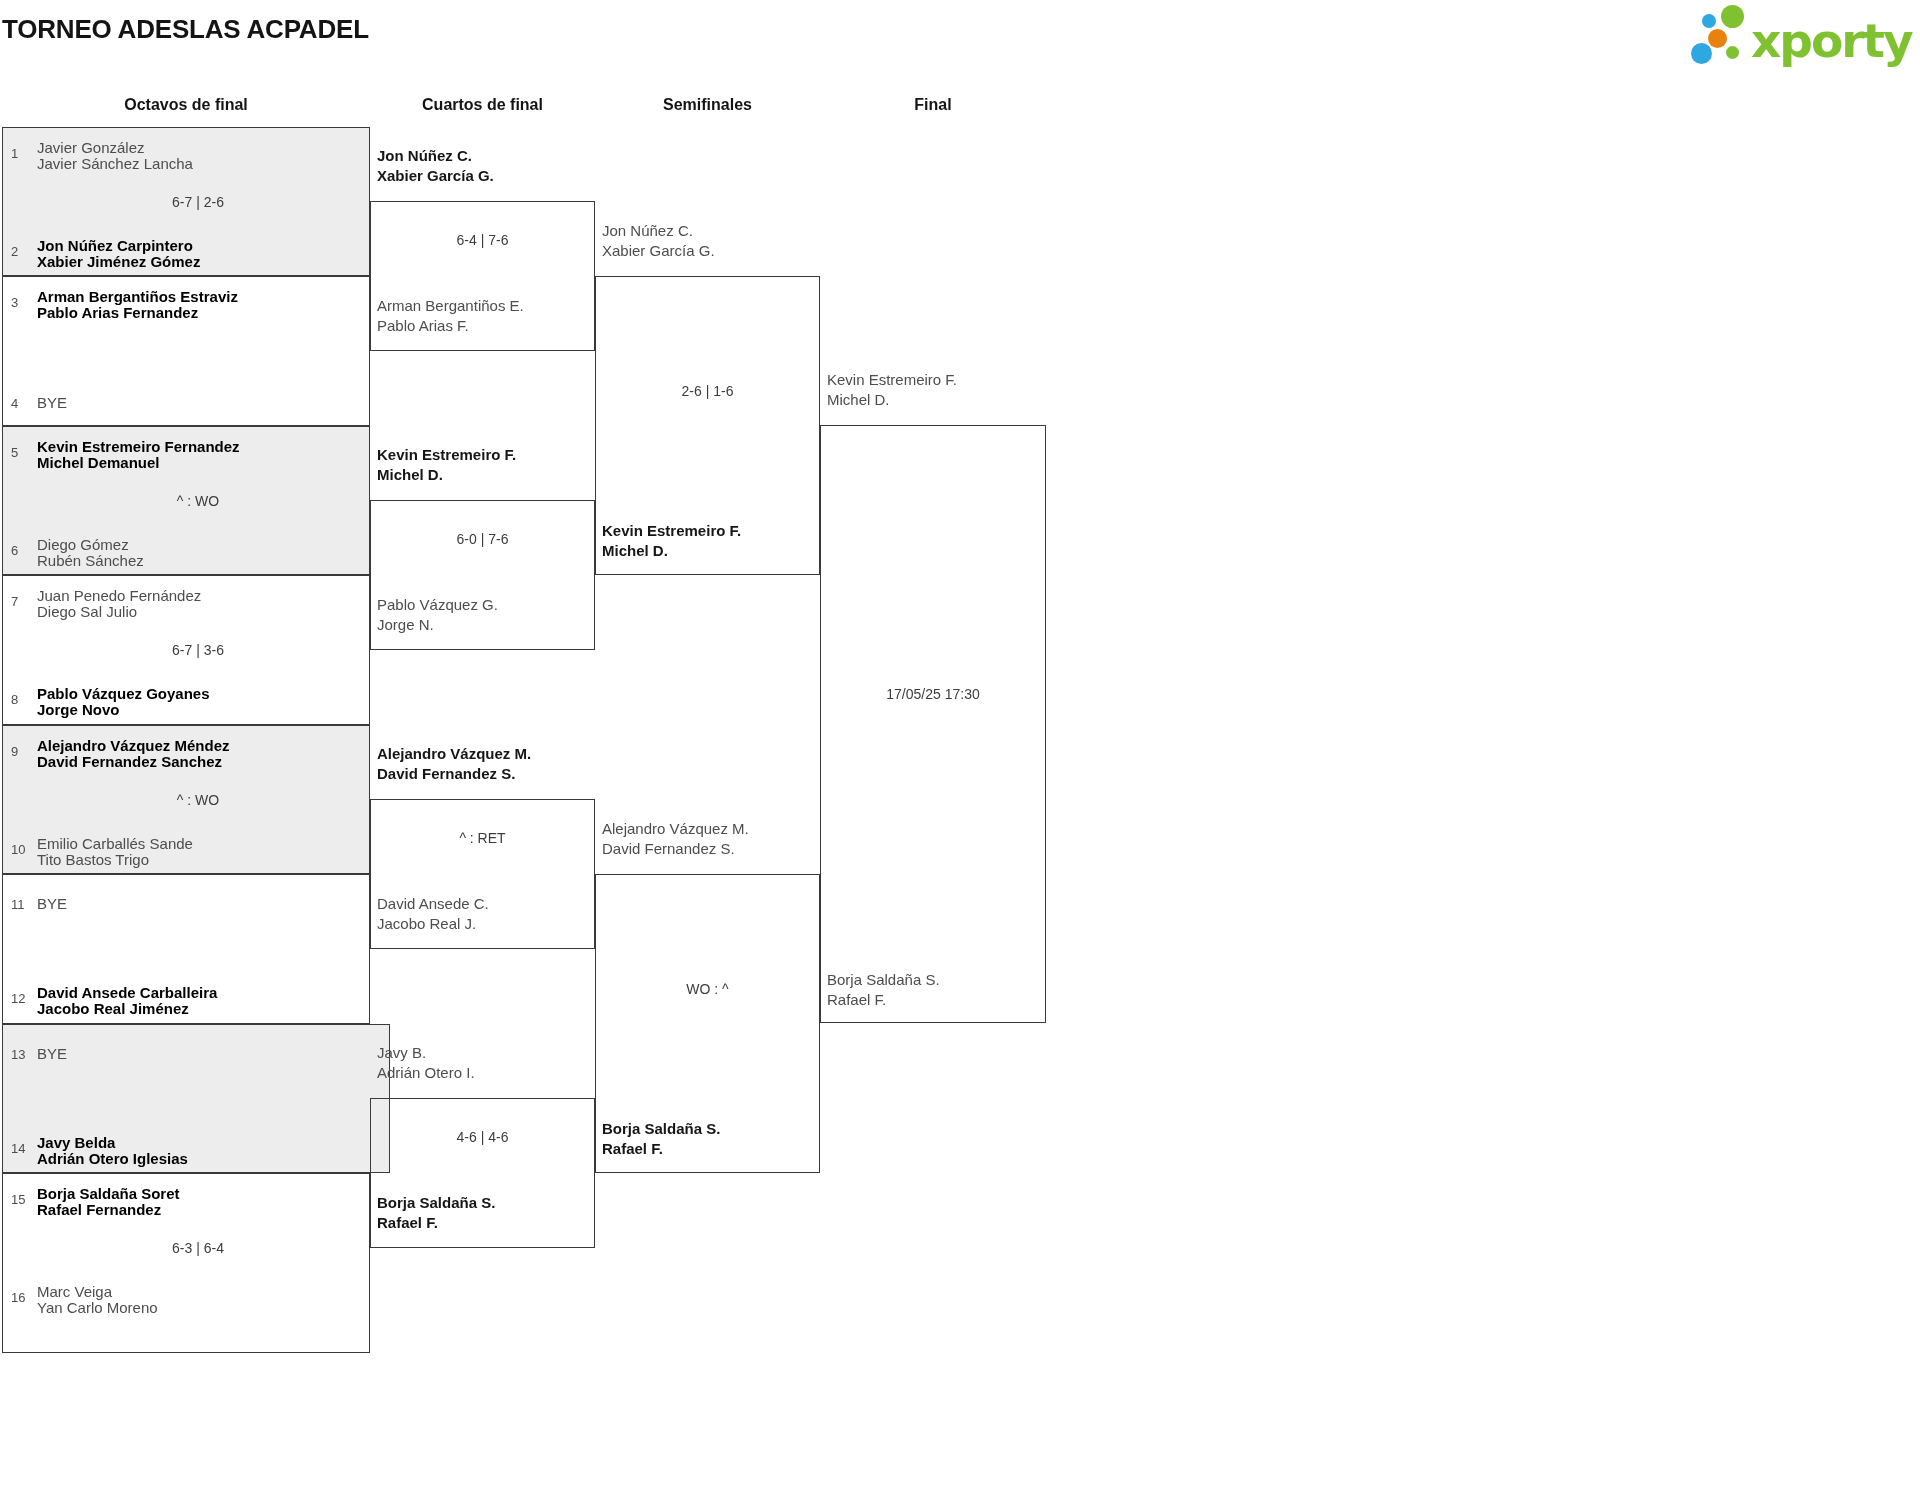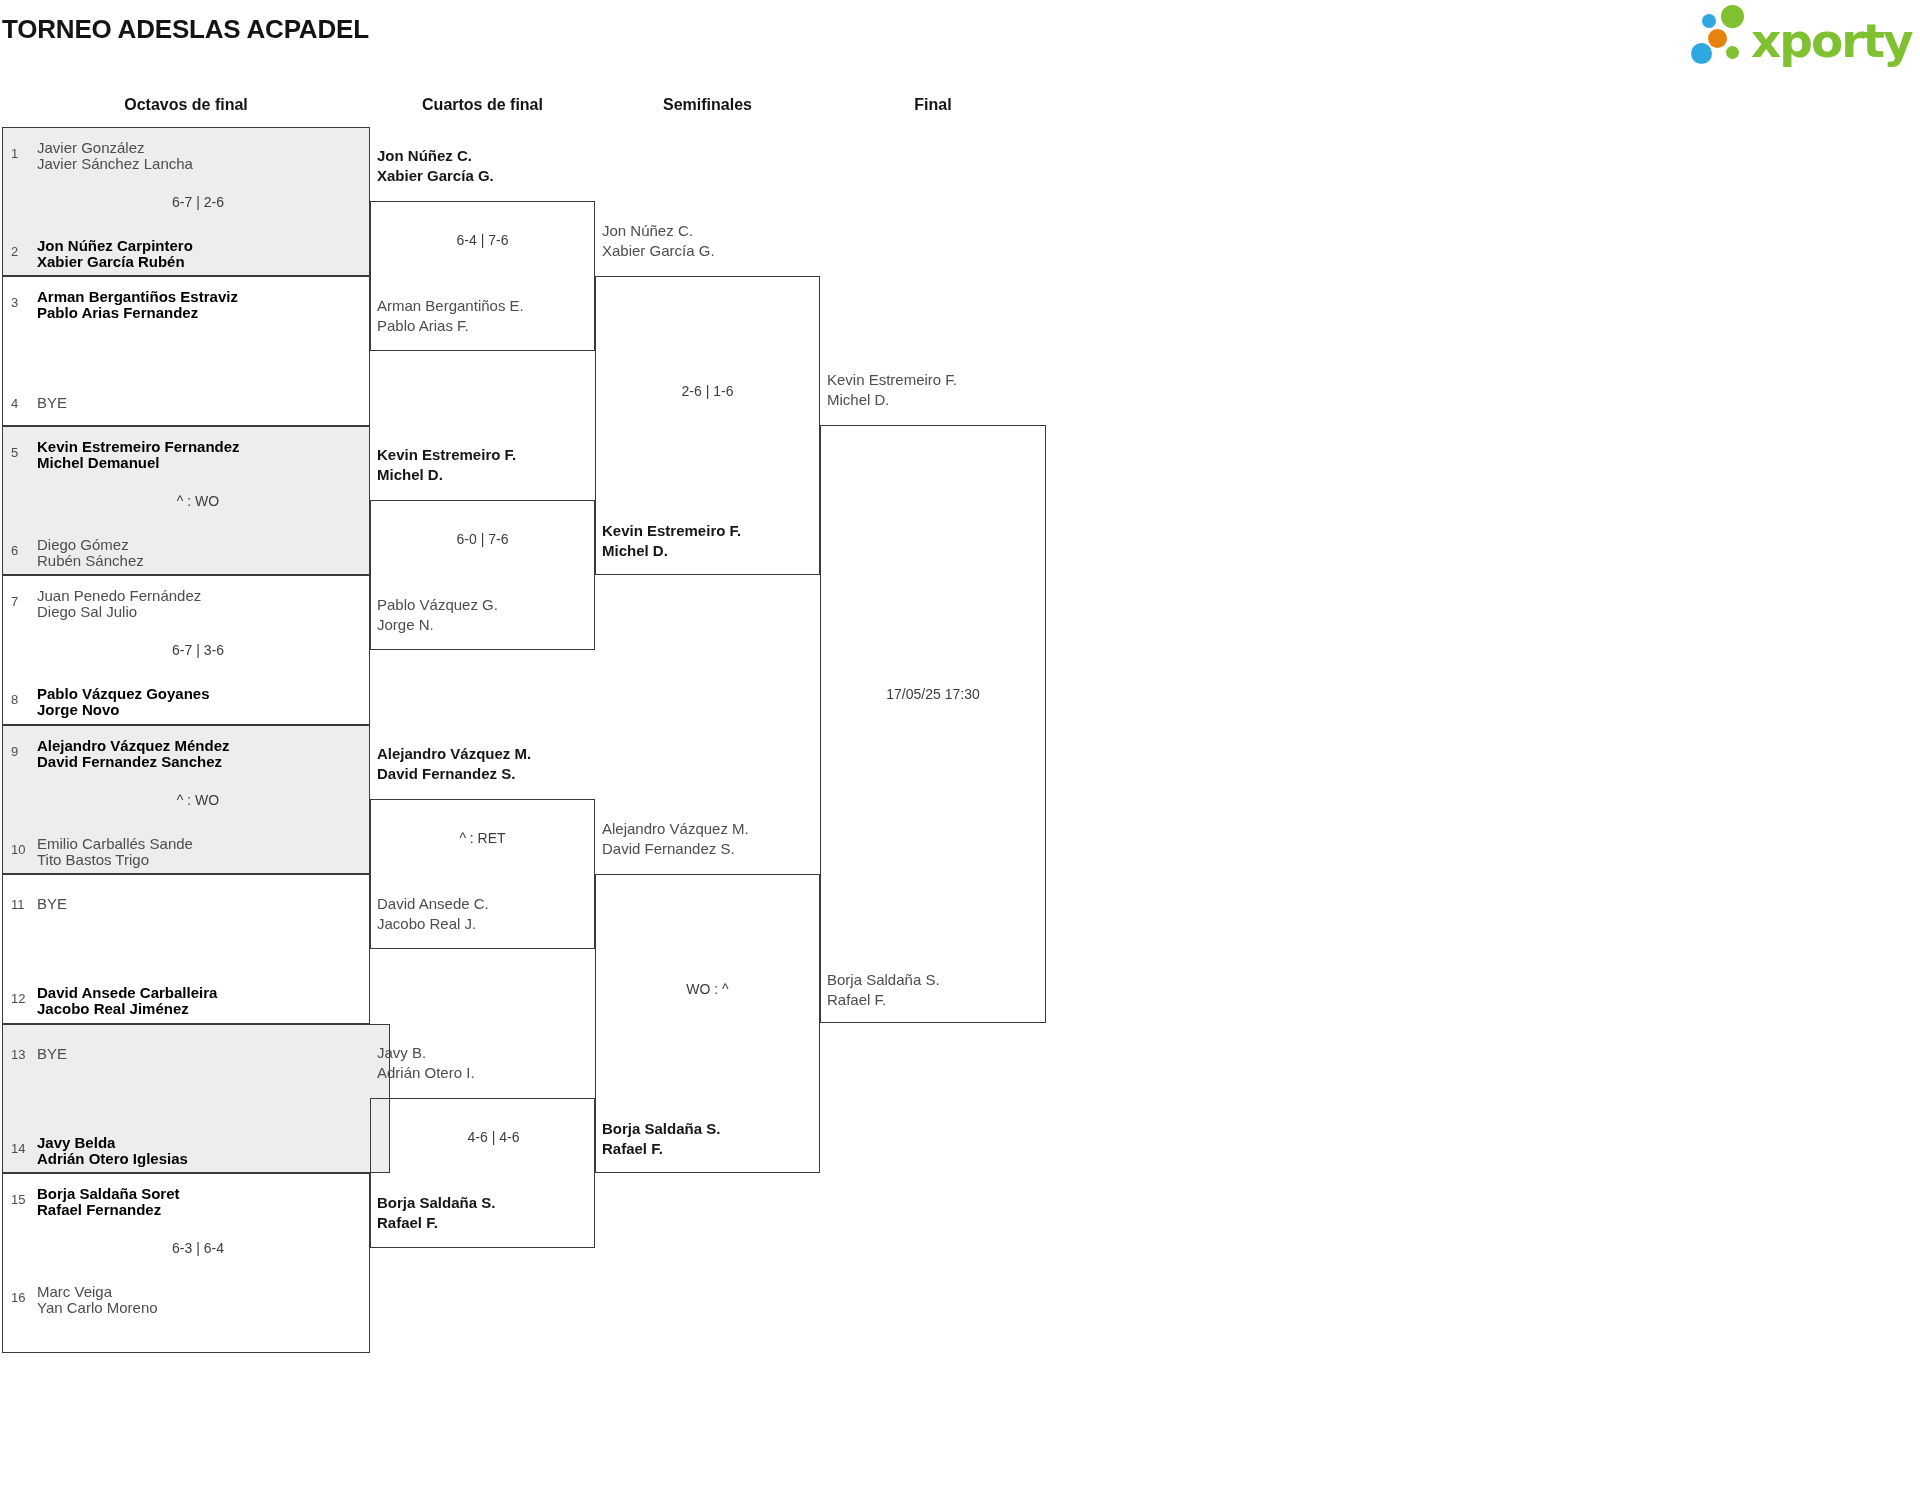--- a/index.html
+++ b/index.html
@@ -50,21 +50,21 @@
 <div class="box shaded" style="left:2px;top:127px;width:368px;height:149px;">
   <span class="seed" style="top:18px;">1</span>
   <div class="team" style="top:12px;">
     <div>Javier González</div>
       <div>Javier Sánchez Lancha</div>
   </div>
   <div class="score" style="top:66px;">6-7 | 2-6</div>
   <span class="seed" style="top:116px;">2</span>
   <div class="team w" style="top:110px;">
     <div>Jon Núñez Carpintero</div>
-      <div>Xabier García Rubén</div>
+      <div>Xabier Jiménez Gómez</div>
   </div>
 </div>
 
 <div class="box" style="left:2px;top:276px;width:368px;height:150px;">
   <span class="seed" style="top:18px;">3</span>
   <div class="team w" style="top:12px;">
     <div>Arman Bergantiños Estraviz</div>
       <div>Pablo Arias Fernandez</div>
   </div>
   <span class="seed" style="top:119px;">4</span>
@@ -184,21 +184,21 @@
 <div class="pair" style="left:377px;top:894px;">
   <div>David Ansede C.</div>
     <div>Jacobo Real J.</div>
 </div>
 
 <div class="pair" style="left:377px;top:1043px;">
   <div>Javy B.</div>
     <div>Adrián Otero I.</div>
 </div>
 <div class="openbox" style="left:370px;top:1098px;width:225px;height:150px;"></div>
-<div class="rscore" style="left:370px;width:225px;top:1129px;margin-left:11px;">4-6 | 4-6</div>
+<div class="rscore" style="left:370px;width:225px;top:1129px;">4-6 | 4-6</div>
 <div class="pair w" style="left:377px;top:1193px;">
   <div>Borja Saldaña S.</div>
     <div>Rafael F.</div>
 </div>
 
 <div class="pair" style="left:602px;top:221px;">
   <div>Jon Núñez C.</div>
     <div>Xabier García G.</div>
 </div>
 <div class="openbox" style="left:595px;top:276px;width:225px;height:299px;"></div>

